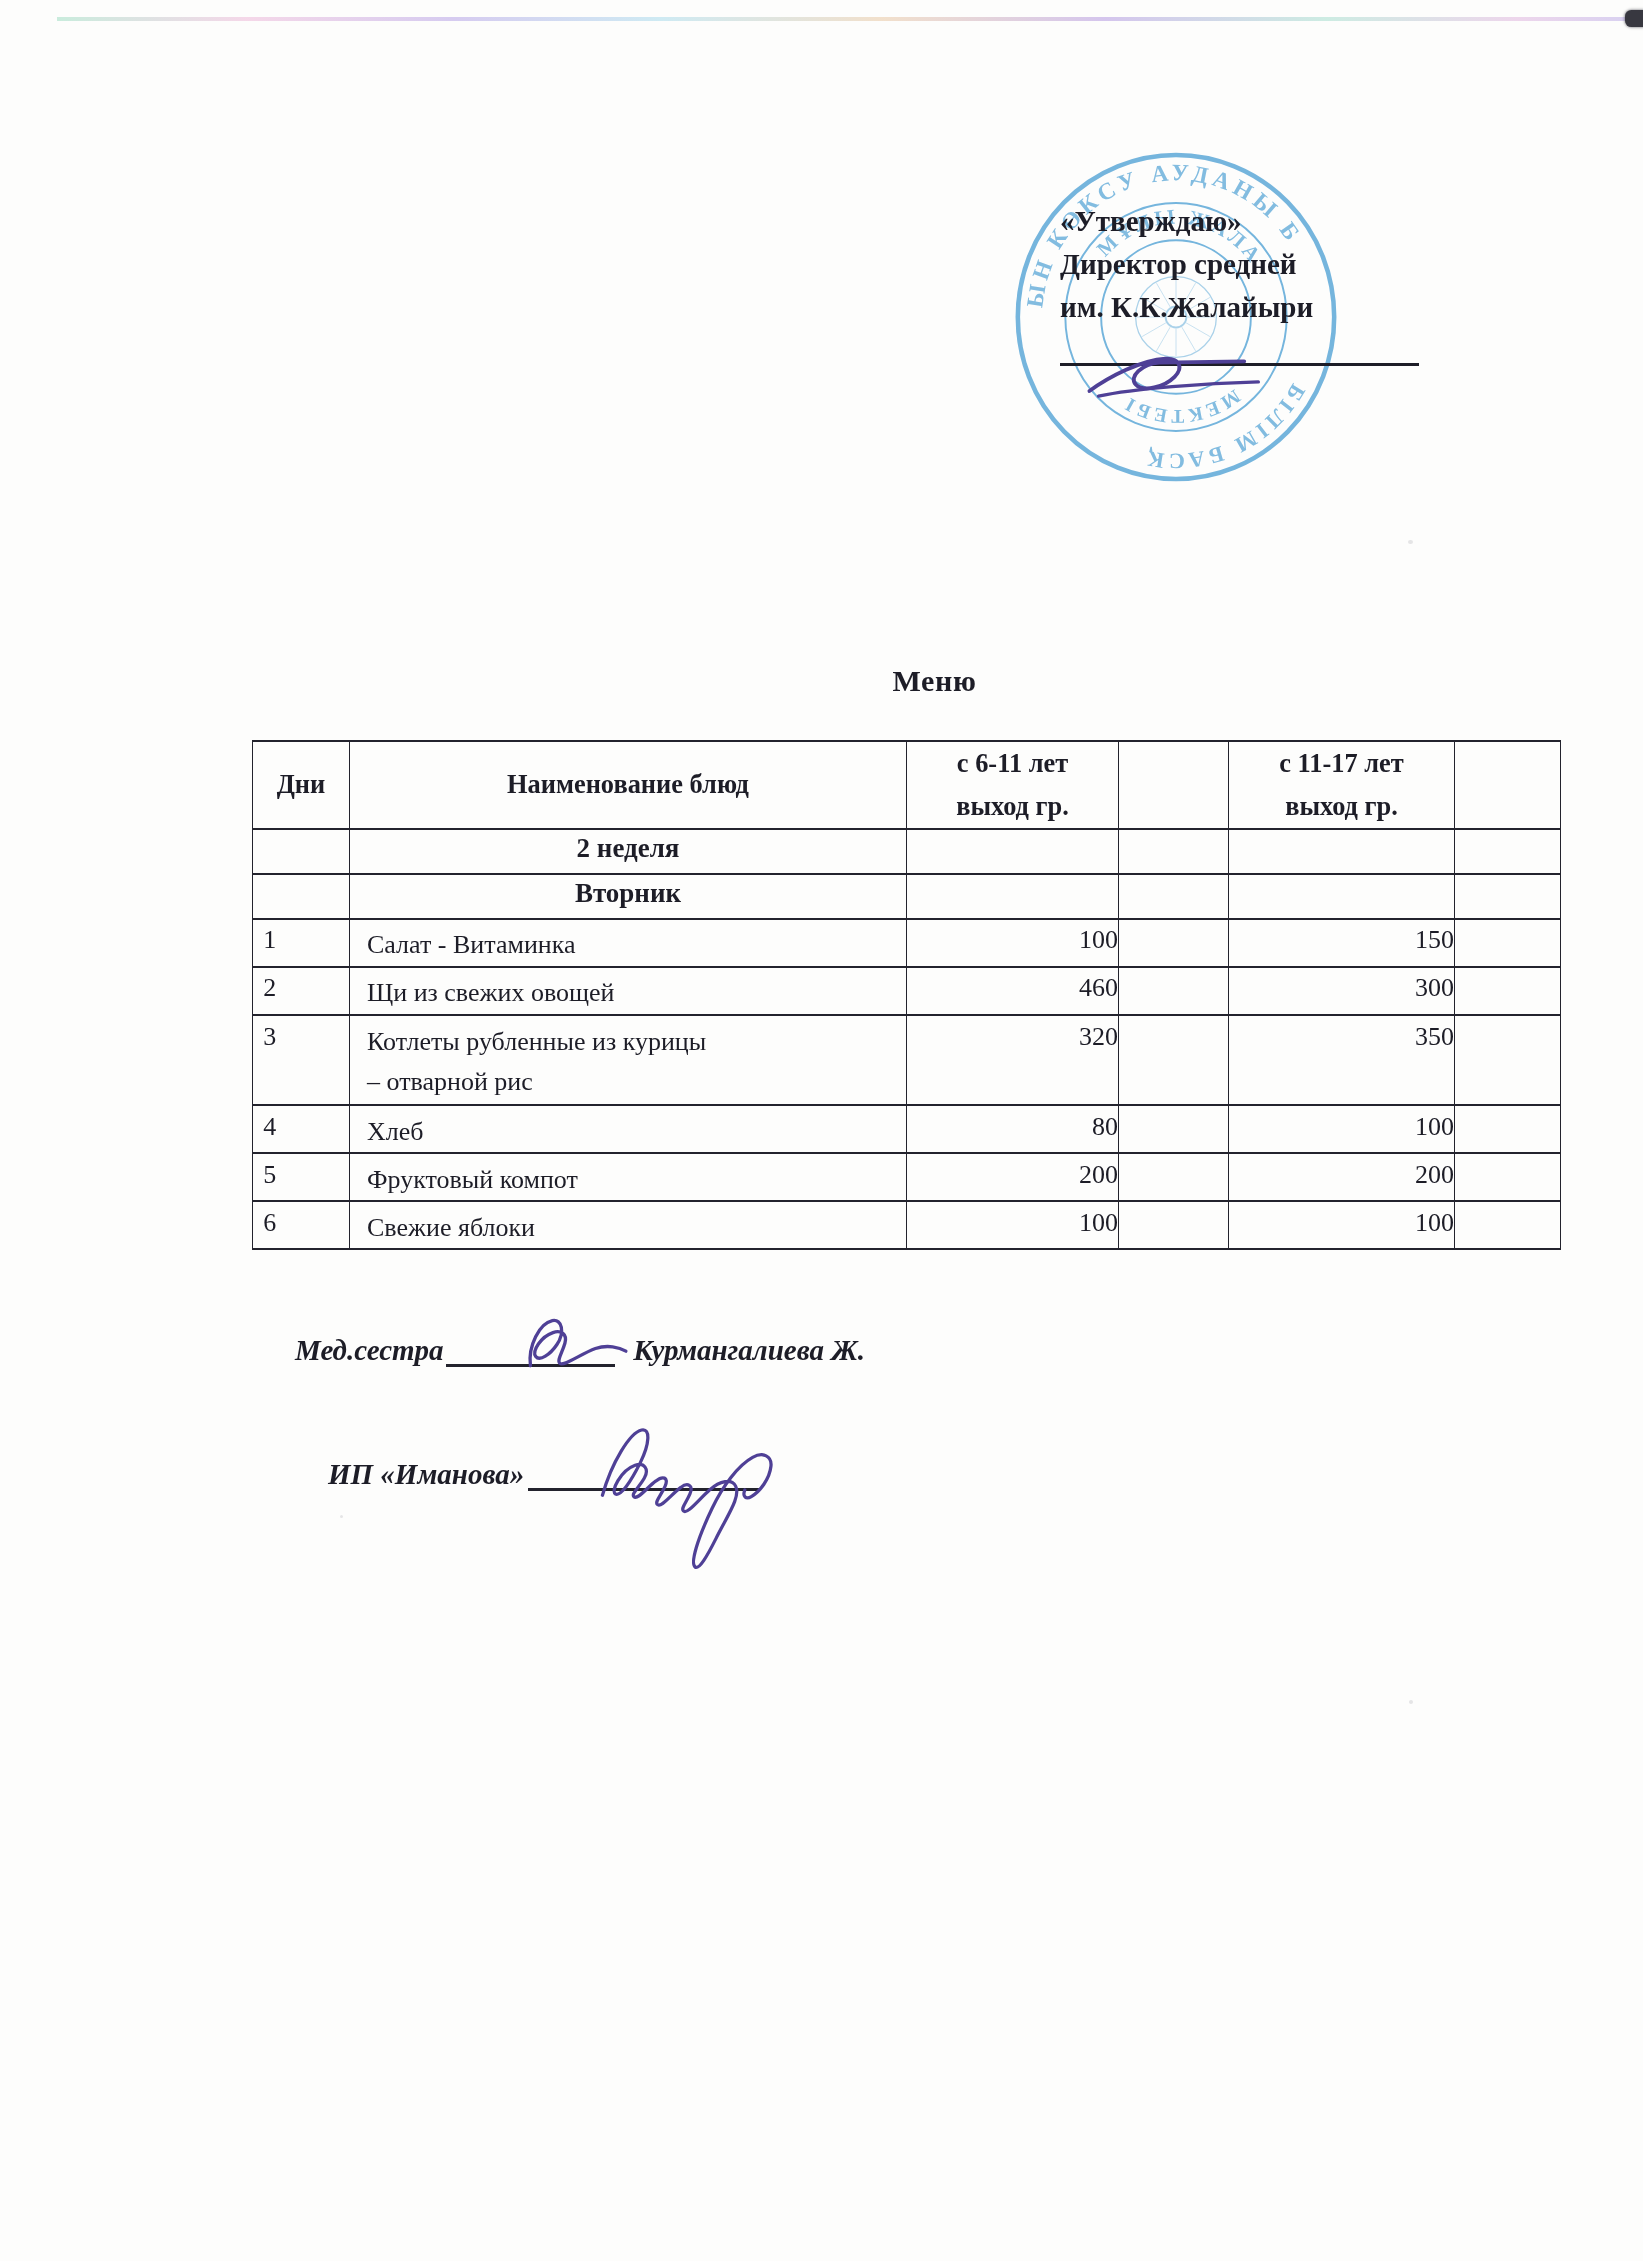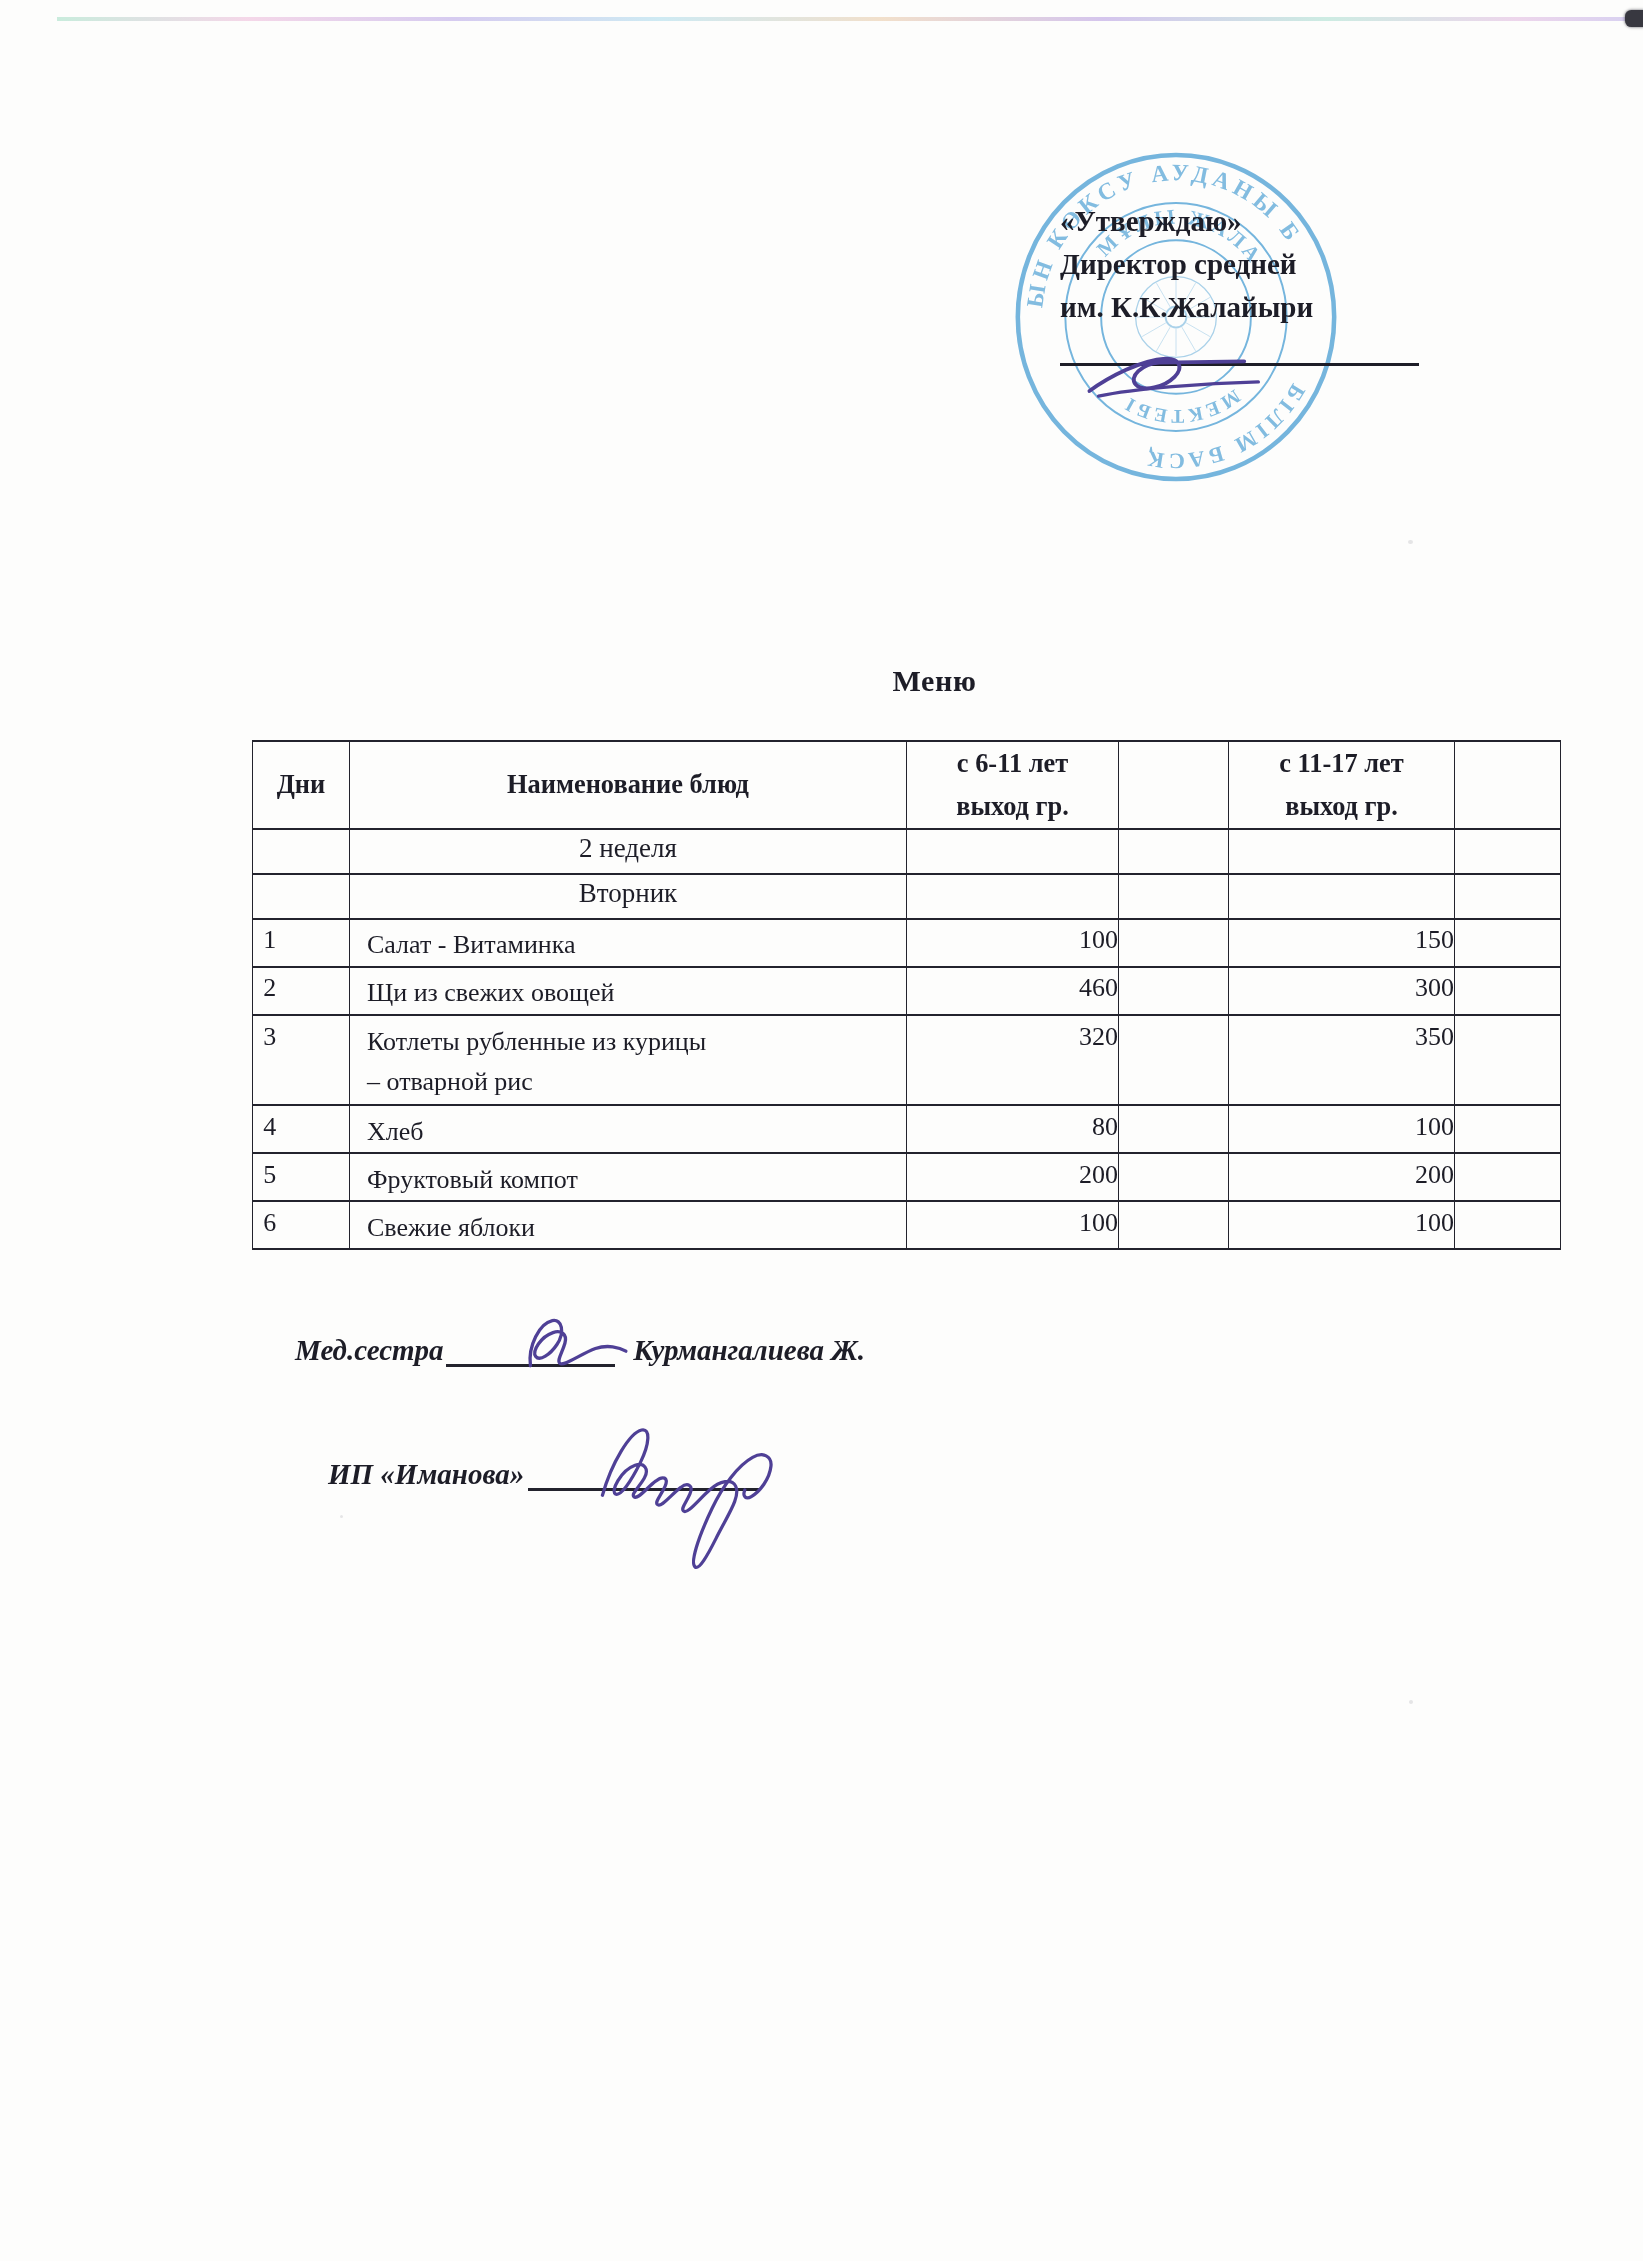--- a/index.html
+++ b/index.html
@@ -66,21 +66,21 @@
     border:1.3px solid #23232d; border-top-width:2.6px; border-bottom-width:2.6px;
     padding:0; vertical-align:top; overflow:hidden;
   }
   .menu-table tr.head { height:86px; }
   .menu-table th {
     vertical-align:middle; text-align:center; font-weight:bold;
     font-size:26.4px; line-height:1.62; white-space:pre-line;
   }
   .menu-table tr.week, .menu-table tr.day { height:45px; }
   .menu-table tr.week td, .menu-table tr.day td {
-    font-weight:normal; text-align:center; font-size:27px; padding-top:3.9px;
+    font-weight:bold; text-align:center; font-size:27px; padding-top:3.9px;
   }
   .menu-table tr.data { height:46px; }
   .menu-table tr.data.tall { height:90px; }
   .menu-table td.num  { text-align:left; padding-left:10.3px; padding-top:5.8px; }
   .menu-table td.dish { text-align:left; padding-left:17px; padding-top:5.8px;
                         white-space:pre-line; line-height:1.55; }
   .menu-table td.val  { text-align:right; padding-top:5.8px; }
 
   
   .foot-row {

